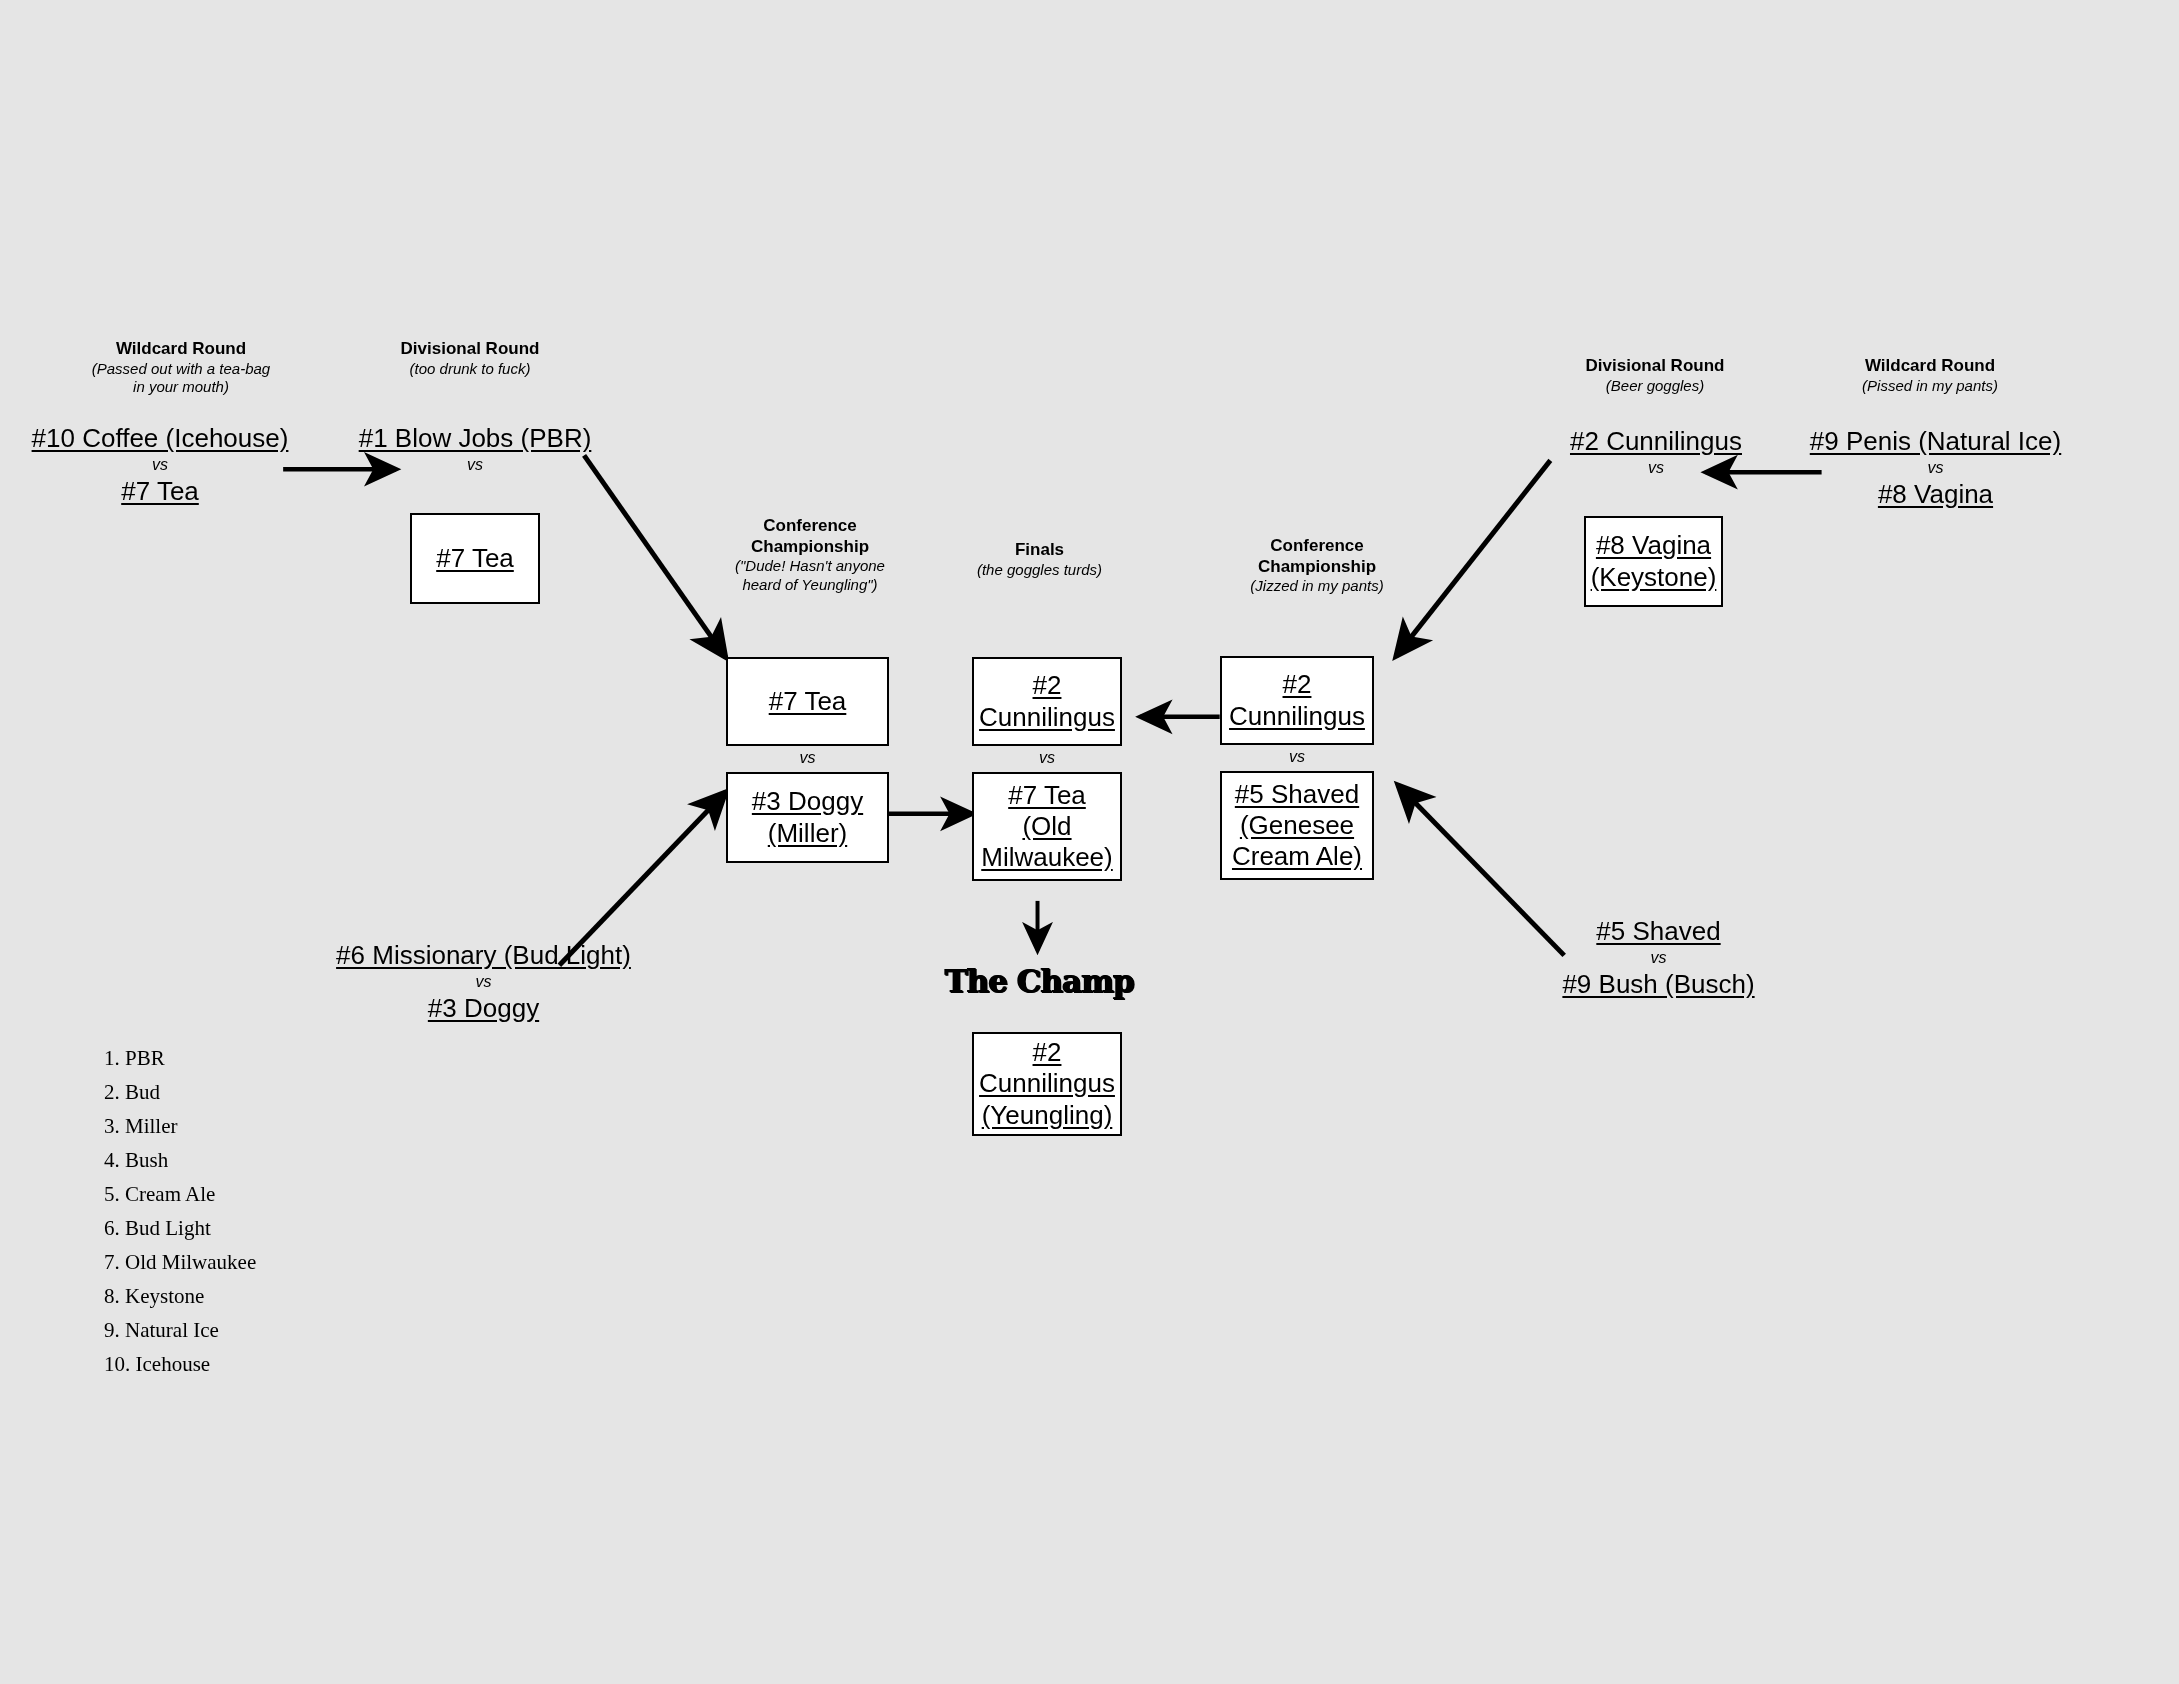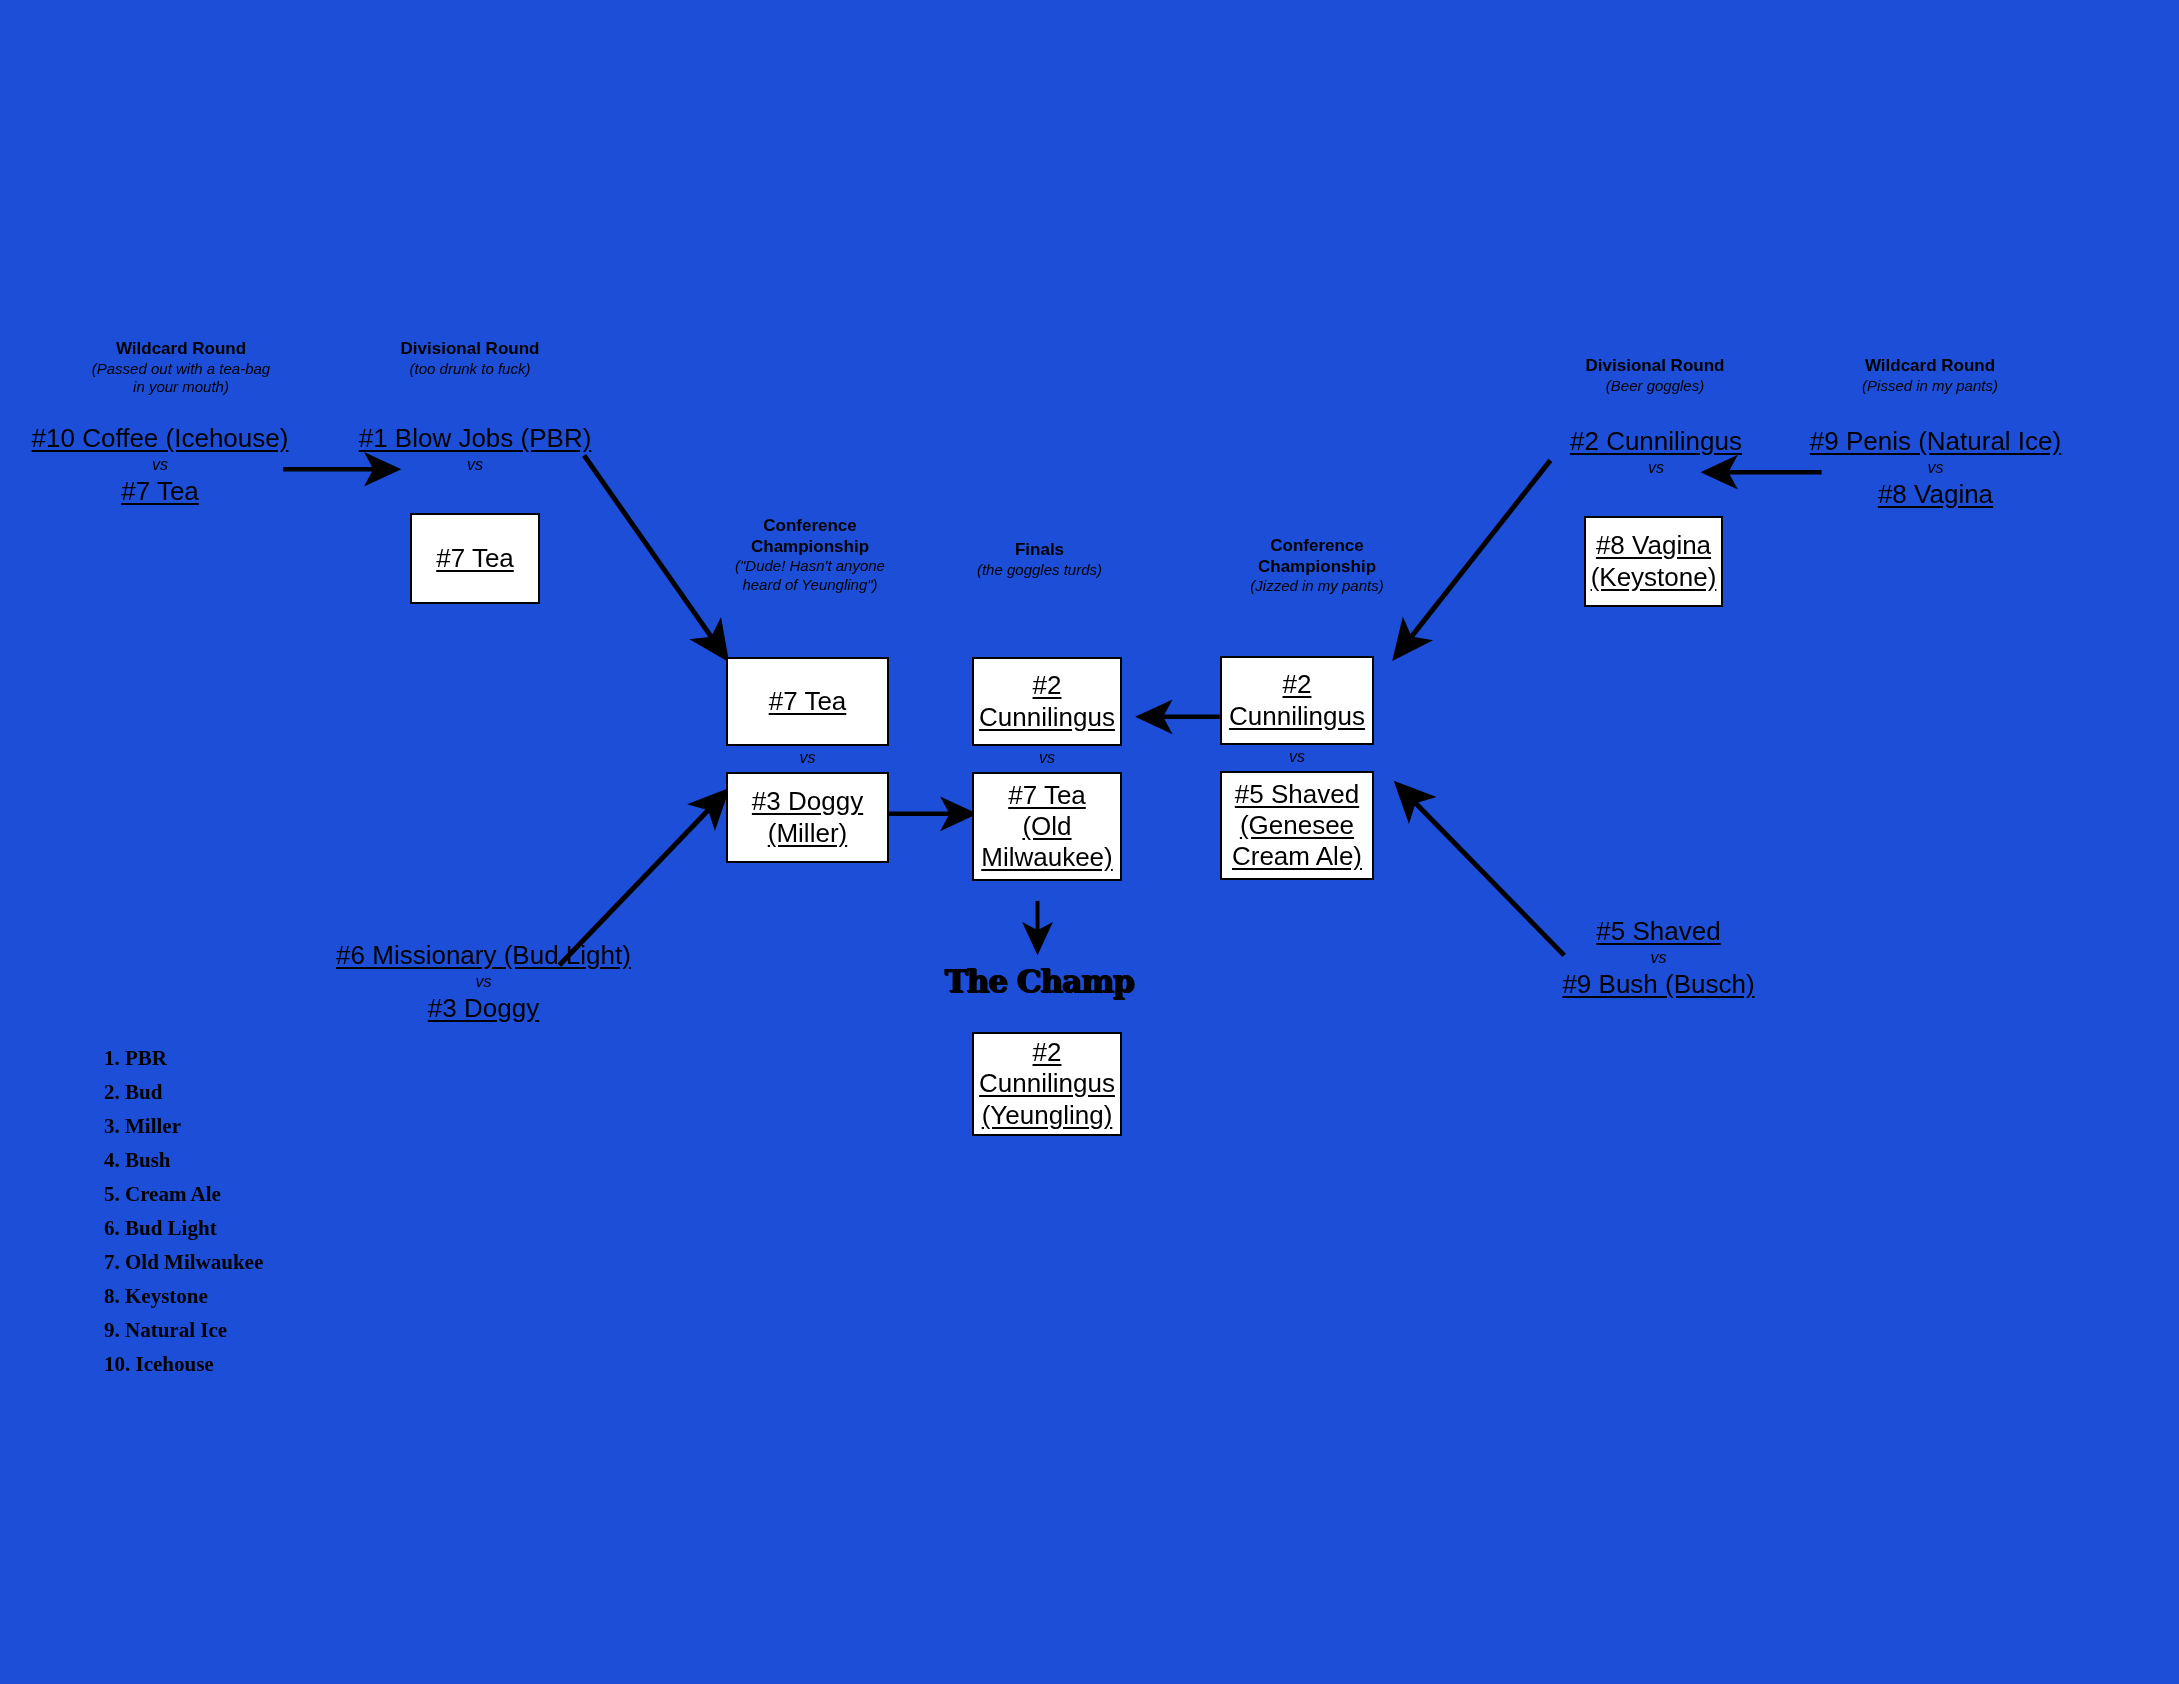--- a/index.html
+++ b/index.html
@@ -8,21 +8,21 @@
     background: #ffffff;
   }
   body {
     font-family: "Liberation Sans", sans-serif;
     color: #000000;
   }
   #canvas {
     position: relative;
     width: 2179px;
     height: 1684px;
-    background: #1d4ed8;
+    background: #e5e5e5;
     overflow: hidden;
   }
 
   
   .round-head {
     position: absolute;
     text-align: center;
     line-height: 1.22;
     font-size: 17px;
   }
@@ -118,21 +118,20 @@
     display: block;
   }
   .seed-head .sh-sub { display: block; }
   .seed-list {
     margin: 6px 0 4px 0;
     padding: 0;
     list-style: none;
     font-family: "Liberation Serif", serif;
     font-size: 21px;
     line-height: 1.62;
-    font-weight: bold;
   }
   .seed-list li { white-space: nowrap; }
 
   svg.overlay {
     position: absolute;
     left: 0; top: 0;
     width: 2179px;
     height: 1684px;
     pointer-events: none;
   }

